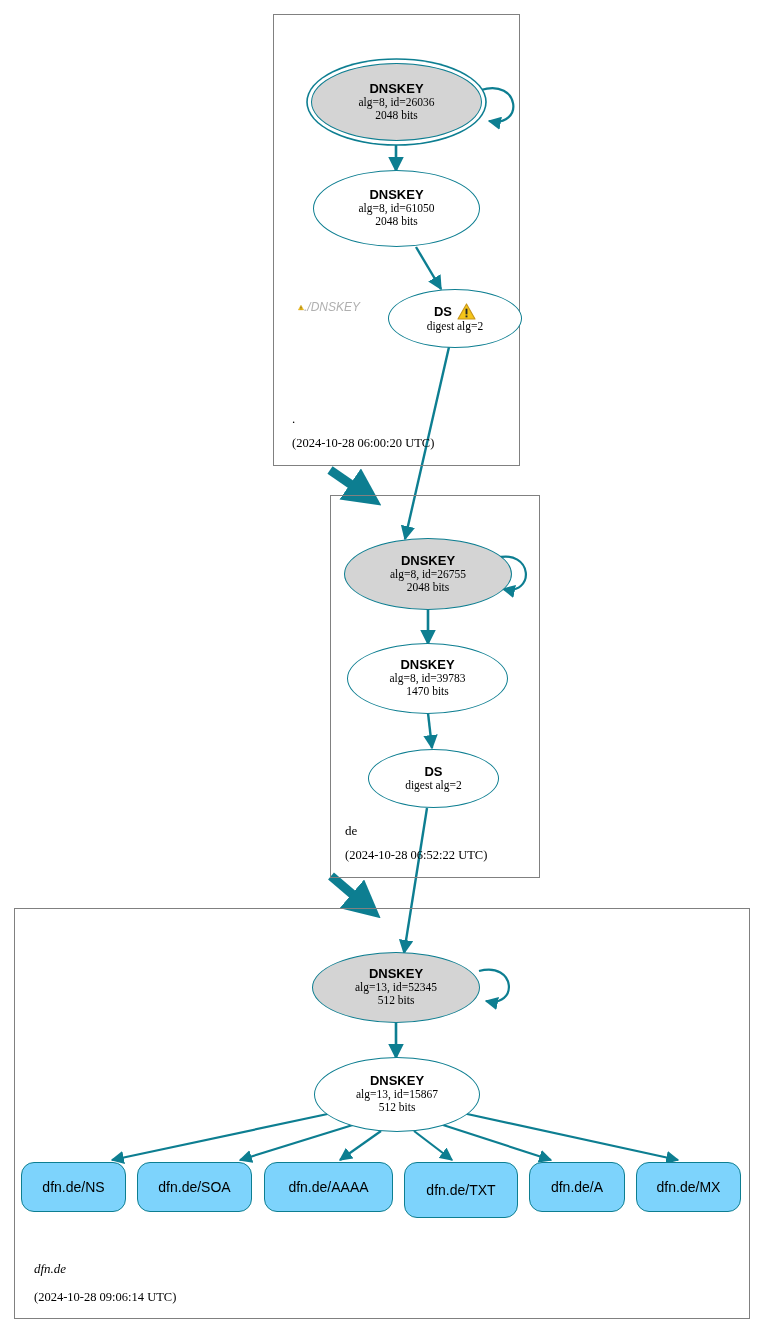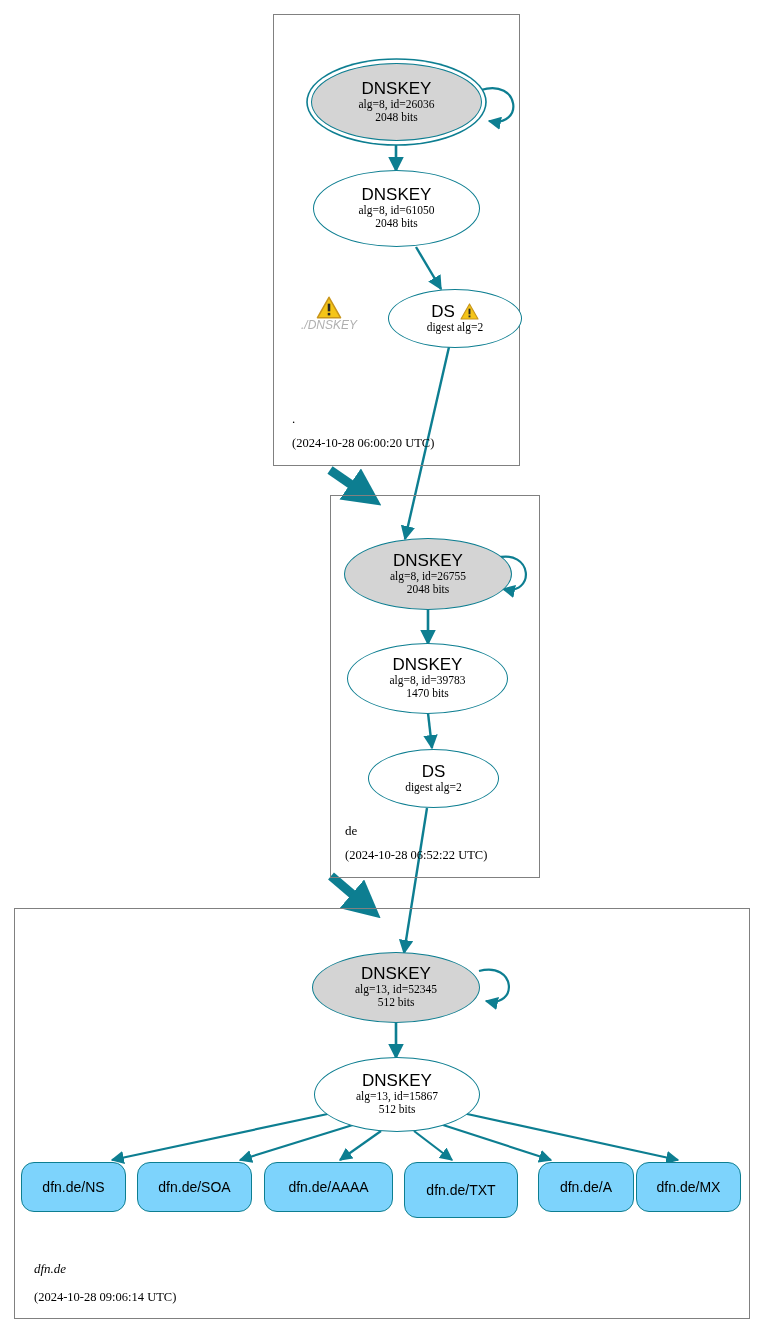--- a/index.html
+++ b/index.html
@@ -59,42 +59,43 @@
   .ellipse.anchor {
     box-shadow: 0 0 0 3.2px #ffffff, 0 0 0 4.8px #0d7e91;
   }
   .rrset {
     border: 1.8px solid #0d7e91;
     border-radius: 13px;
     background: #7dd3fc;
   }
   .n-title {
     font-family: "Liberation Sans", sans-serif;
-    font-size: 17px;
+    font-size: 13px;
     line-height: 1.05;
+    font-weight: bold;
   }
   .n-sub {
     font-family: "Liberation Serif", serif;
     font-size: 11.5px;
     line-height: 1.15;
   }
   .rr-label {
     font-family: "Liberation Sans", sans-serif;
     font-size: 14px;
   }
   .ds-title-row {
     display: flex;
     align-items: center;
     justify-content: center;
     gap: 5px;
   }
   .warn-float {
     position: absolute;
     display: flex;
-    flex-direction: column;
+    flex-direction: row;
     align-items: center;
   }
   .warn-text {
     font-family: "Liberation Sans", sans-serif;
     font-size: 12px;
     font-style: italic;
     color: #b0b0b0;
     margin-top: -1px;
   }
   svg.warn-ico { display: block; }
@@ -223,18 +224,18 @@
 </div>
 <div class="node rrset" style="left:137px; top:1162px; width:115px; height:50px;">
   <span class="rr-label">dfn.de/SOA</span>
 </div>
 <div class="node rrset" style="left:264px; top:1162px; width:129px; height:50px;">
   <span class="rr-label">dfn.de/AAAA</span>
 </div>
 <div class="node rrset" style="left:404px; top:1162px; width:114px; height:56px;">
   <span class="rr-label">dfn.de/TXT</span>
 </div>
-<div class="node rrset" style="left:529px; top:1162px; width:96px; height:50px;margin-left:9px;">
+<div class="node rrset" style="left:529px; top:1162px; width:96px; height:50px;">
   <span class="rr-label">dfn.de/A</span>
 </div>
 <div class="node rrset" style="left:636px; top:1162px; width:105px; height:50px;">
   <span class="rr-label">dfn.de/MX</span>
 </div>
 
 </body></html>

